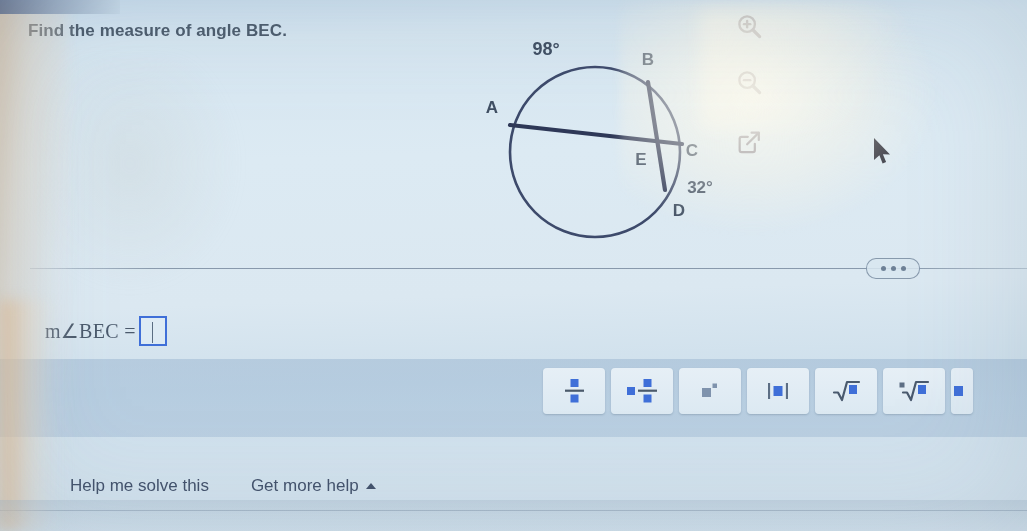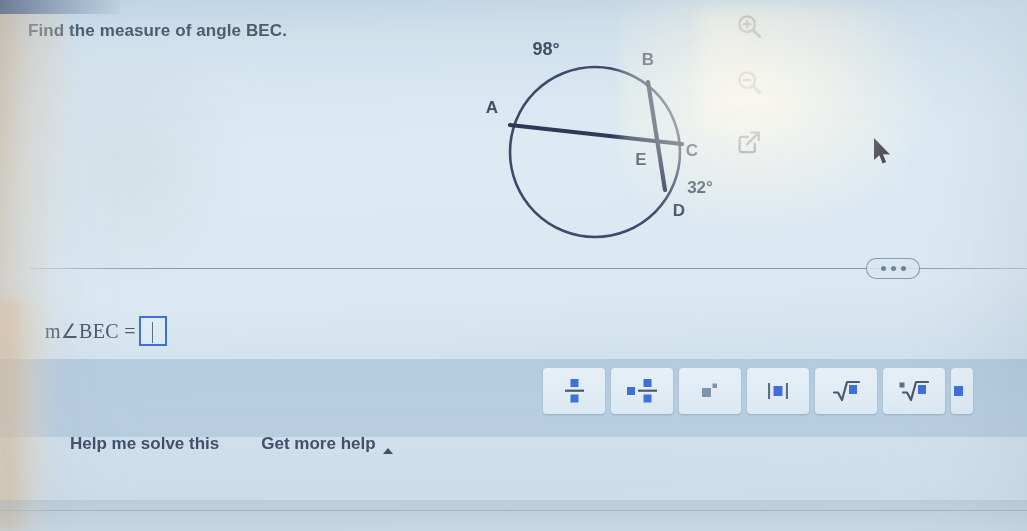--- a/index.html
+++ b/index.html
@@ -179,30 +179,30 @@
     align-items: center;
     justify-content: center;
     overflow: hidden;
   }
   .math-key.clipped { width: 22px; }
   .math-key svg { display: block; }
 
   
   #help-links {
     position: absolute;
-    left: 70px; top: 434px;
+    left: 70px; top: 476px;
     display: flex;
     align-items: center;
     gap: 42px;
     font-size: 17px;
-    font-weight: 700;
+    font-weight: 400;
     color: #41506a;
   }
   #help-links .link { white-space: nowrap; }
-  #get-more-help-link { display: flex; align-items: flex-end; gap: 7px; }
+  #get-more-help-link { display: flex; align-items: center; gap: 7px; }
   #caret-up-icon {
     width: 0; height: 0;
     border-left: 5px solid transparent;
     border-right: 5px solid transparent;
     border-bottom: 6px solid #41506a;
   }
   #bottom-rule {
     position: absolute;
     left: 0; top: 510px;
     width: 1027px; height: 1px;

